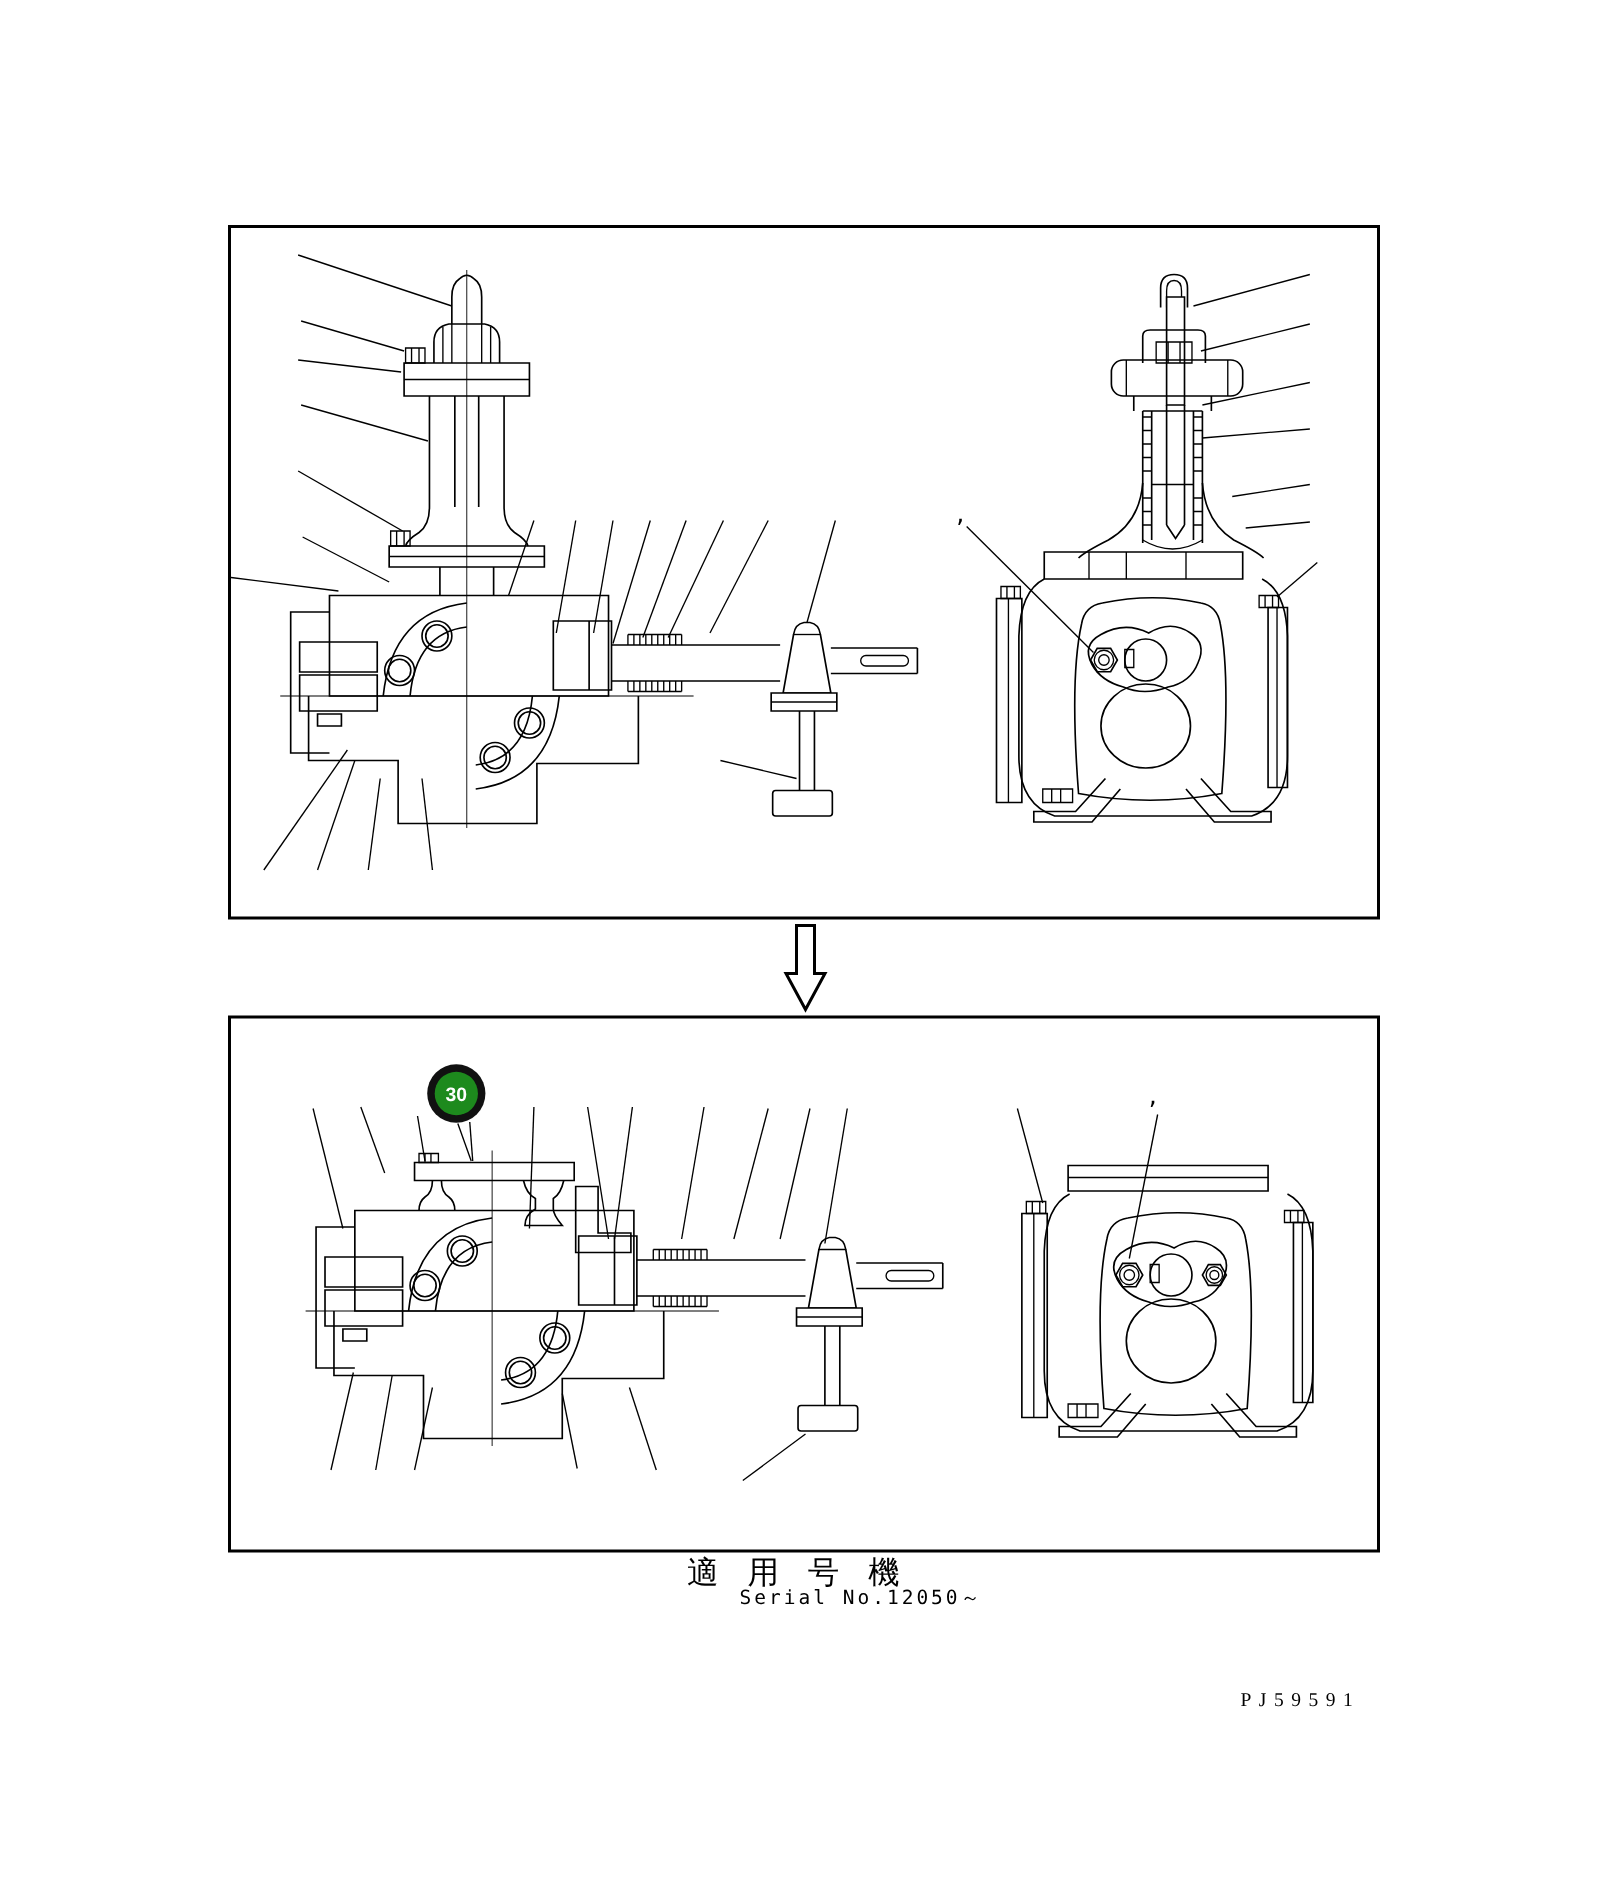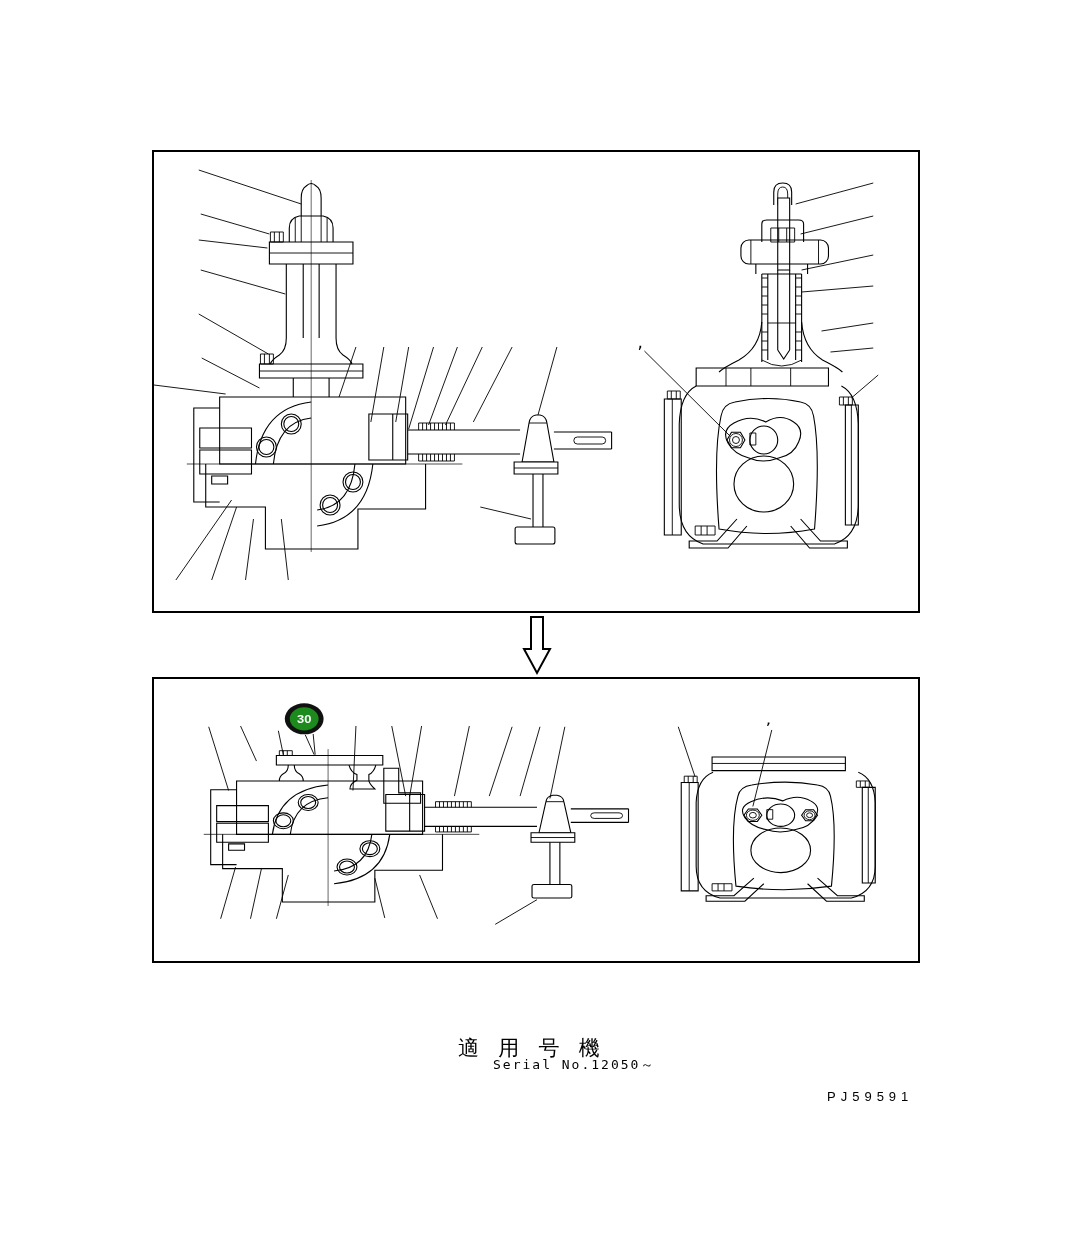--- a/index.html
+++ b/index.html
@@ -3,28 +3,28 @@
 <meta charset="utf-8">
 <style>
   * { margin:0; padding:0; box-sizing:border-box; }
   html,body { background:#ffffff; }
   body { width:1071px; height:1253px; position:relative;
          font-family:"Liberation Sans","DejaVu Sans",sans-serif; color:#000; }
   .page { position:absolute; inset:0; width:1071px; height:1253px; background:#fff; }
   .panel { position:absolute; border:2px solid #000; background:#fff; }
   .panel svg { position:absolute; left:0; top:0; width:100%; height:100%; }
   #panel-top { left:152px; top:150px; width:768px; height:463px; }
-  #panel-bottom { left:152px; top:677px; width:768px; height:286px; }
+  #panel-bottom { left:152px; top:677px; width:768px; height:358px; }
   #flow-arrow { position:absolute; left:515px; top:613px; width:44px; height:66px; }
   .caption-jp { position:absolute; left:458px; top:1034px; font-size:21px;
                 letter-spacing:7px; font-family:Liberation Serif, serif; white-space:pre; }
   .caption-serial { position:absolute; left:451px; top:1056px; font-size:13px;
                 letter-spacing:2px; font-family:"DejaVu Sans Mono","Liberation Mono",monospace;margin-left:42px; }
-  .doc-number { position:absolute; left:827px; top:1089px; font-size:13px;
-                letter-spacing:5px; font-family:Liberation Sans, sans-serif; }
+  .doc-number { position:absolute; left:827px; top:1125px; font-size:13px;
+                letter-spacing:5px; font-family:Liberation Serif, serif; }
   svg path, svg rect, svg circle, svg ellipse, svg line, svg polygon, svg polyline
        { vector-effect:non-scaling-stroke; }
   .balloon-label { font-family:"Liberation Sans",sans-serif; font-size:13px; font-weight:bold; }
   .mark { font-family:"DejaVu Sans",sans-serif; font-size:17px; }
 </style>
 </head>
 <body>
 
 <div class="page">
 

